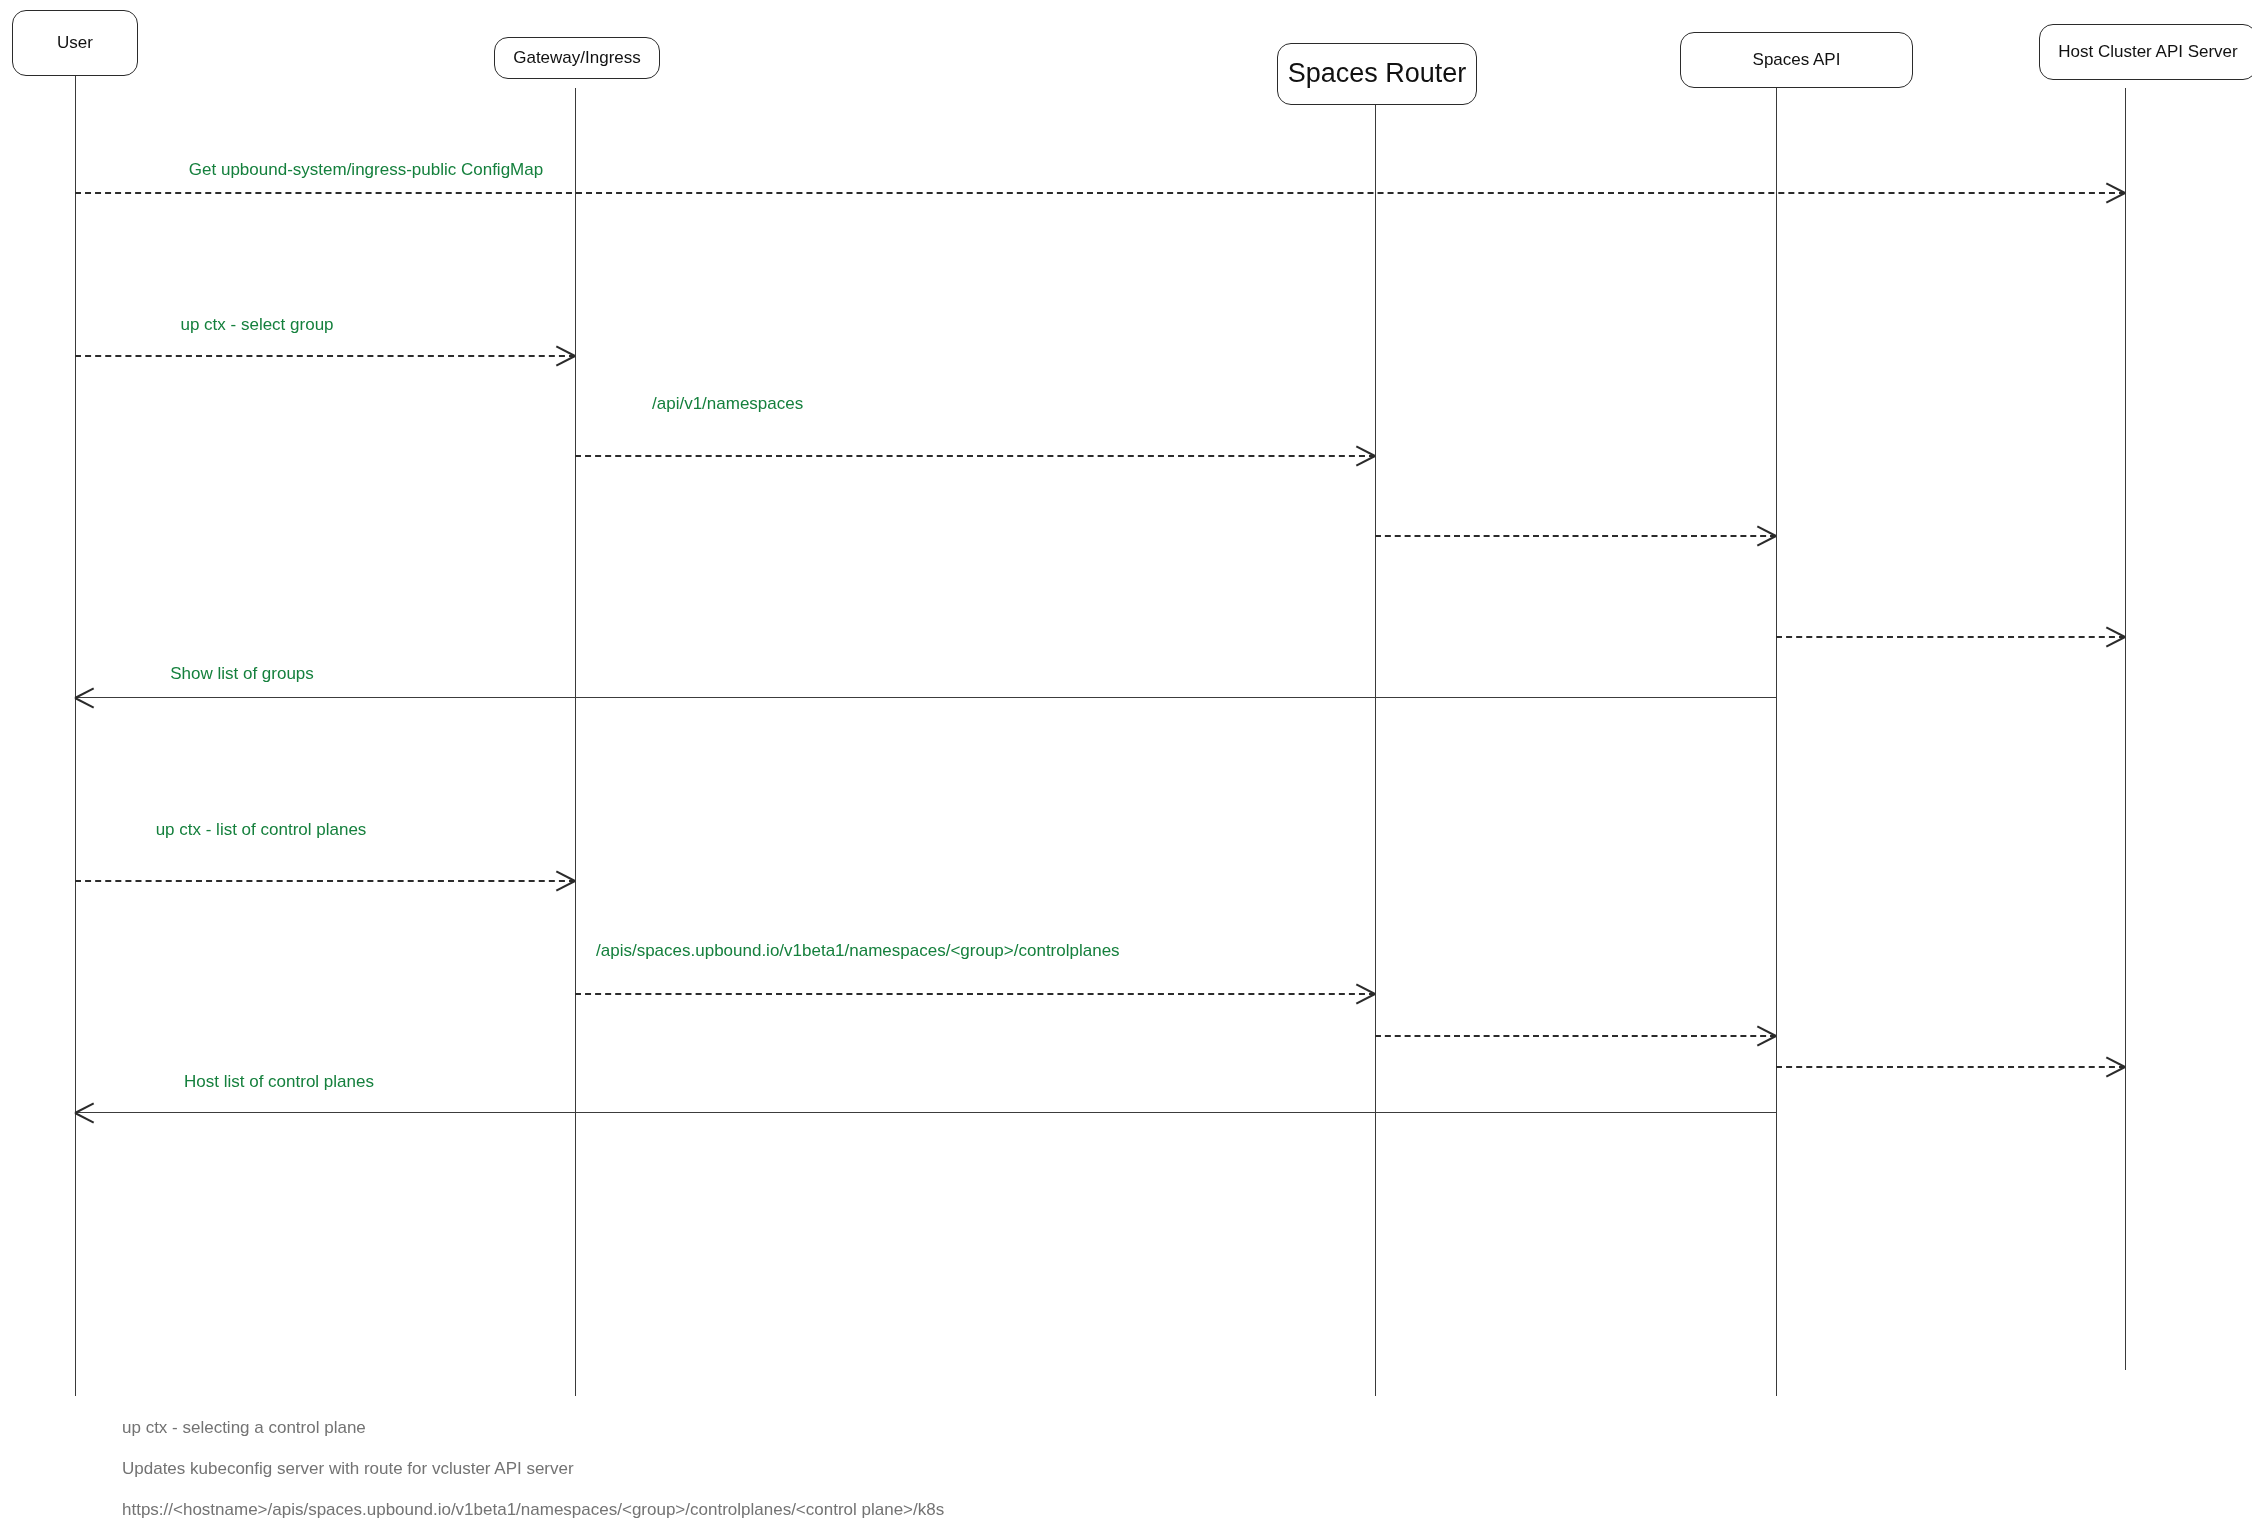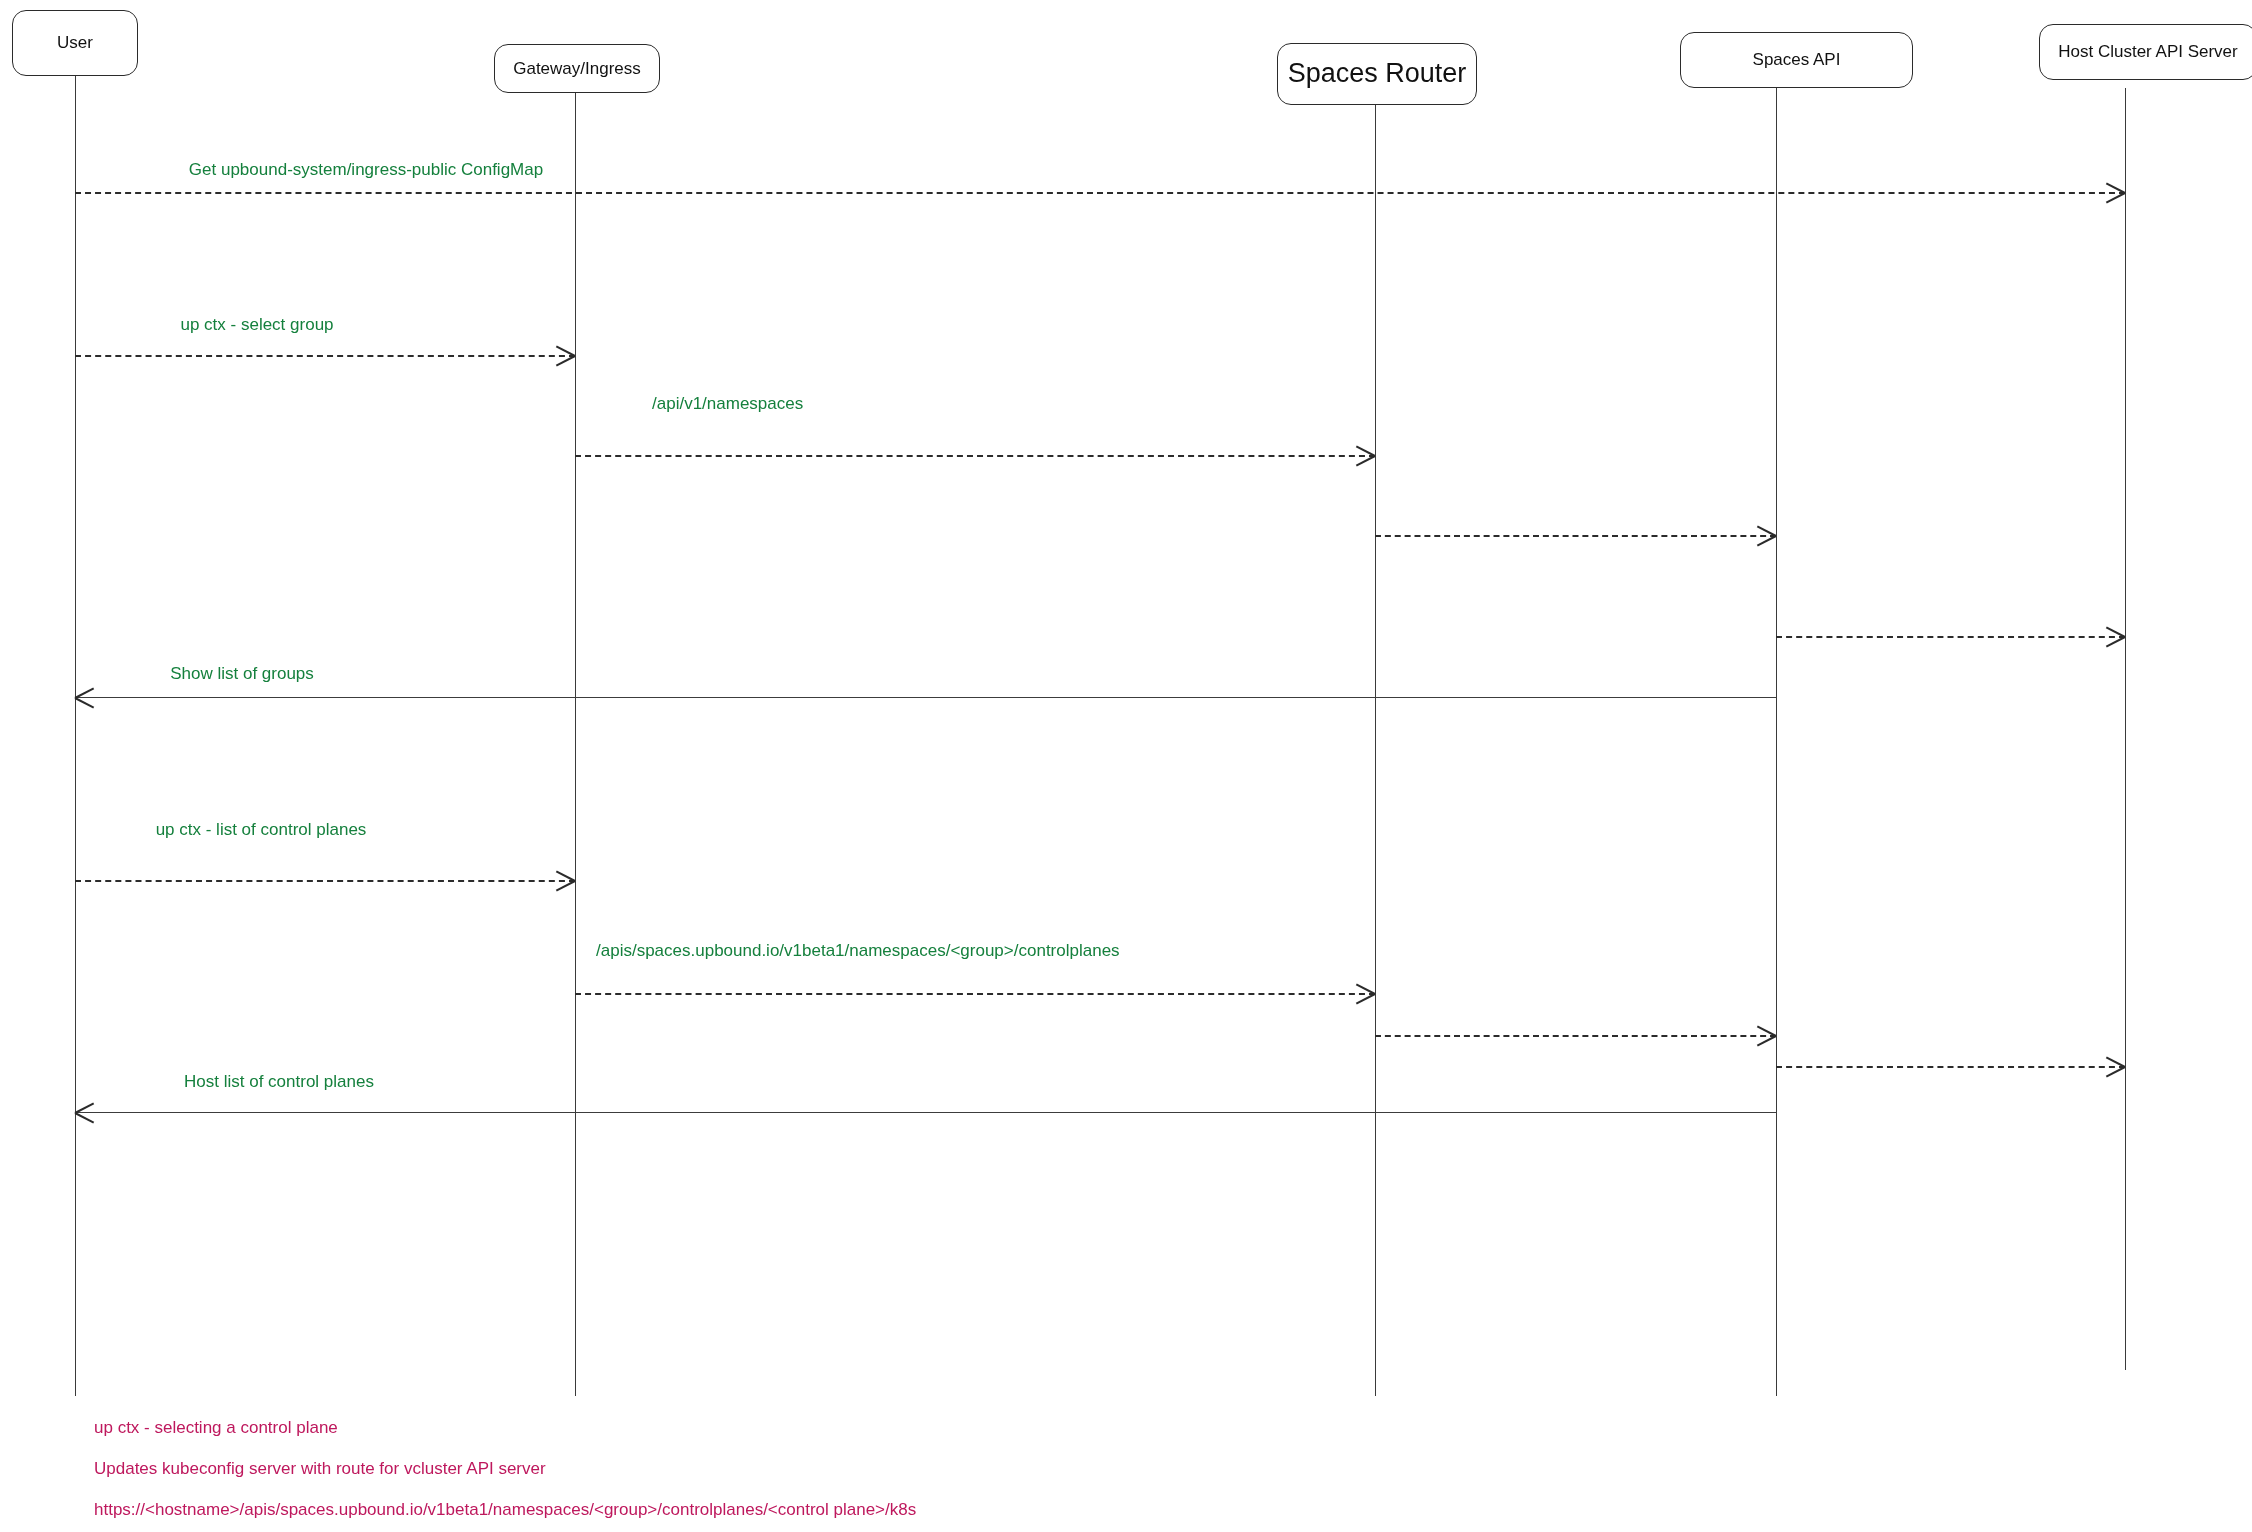--- a/index.html
+++ b/index.html
@@ -101,32 +101,33 @@
   .msg-label.note {
     text-align: center;
     transform: translateX(-50%);
     white-space: pre-line;
   }
 
   
   .footer-line {
     position: absolute;
     font-size: 17px;
-    color: #be185d;
+    color: #737373;
     white-space: nowrap;
+    margin-left: 28px;
   }
 </style>
 </head>
 <body>
 
 <div id="canvas">
     <div class="lifeline" style="left: 75px; top: 76px; height: 1320px;"></div>
     <div class="participant small" style="left: 12px; top: 10px; width: 126px; height: 66px;">User</div>
     <div class="lifeline" style="left: 575px; top: 88px; height: 1308px;"></div>
-    <div class="participant small" style="left: 494px; top: 44px; width: 166px; height: 49px;">Gateway/Ingress</div>
+    <div class="participant small" style="left: 494px; top: 37px; width: 166px; height: 42px;">Gateway/Ingress</div>
     <div class="lifeline" style="left: 1375px; top: 88px; height: 1308px;"></div>
     <div class="participant large" style="left: 1277px; top: 26px; width: 200px; height: 62px; margin-top: 17px;">Spaces Router</div>
     <div class="lifeline" style="left: 1776px; top: 88px; height: 1308px;"></div>
     <div class="participant small" style="left: 1680px; top: 32px; width: 233px; height: 56px;">Spaces API</div>
     <div class="lifeline" style="left: 2125px; top: 88px; height: 1282px;"></div>
     <div class="participant small" style="left: 2019px; top: 24px; width: 218px; height: 56px; margin-left: 20px;">Host Cluster API Server</div>
     <div class="msg dashed" style="left: 75px; top: 192px; width: 2050px;">
       <div class="line"></div>
       <div class="head right">
         <i class="a"></i>

